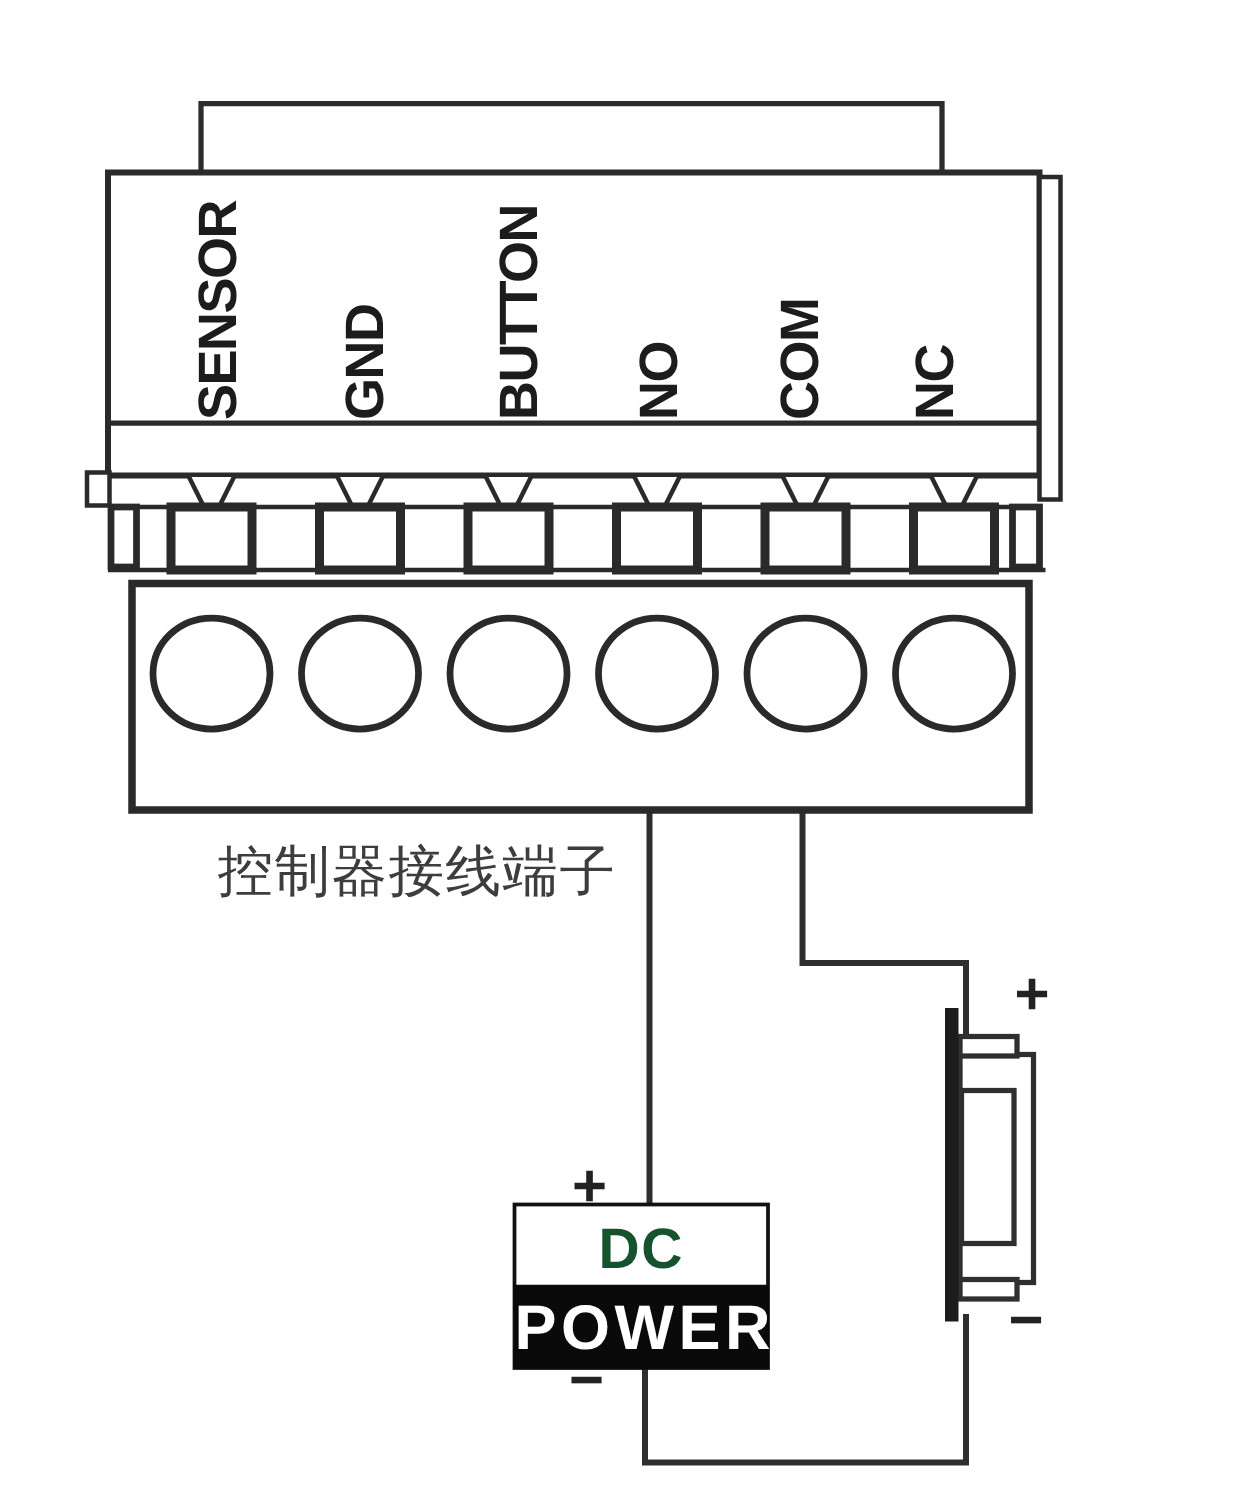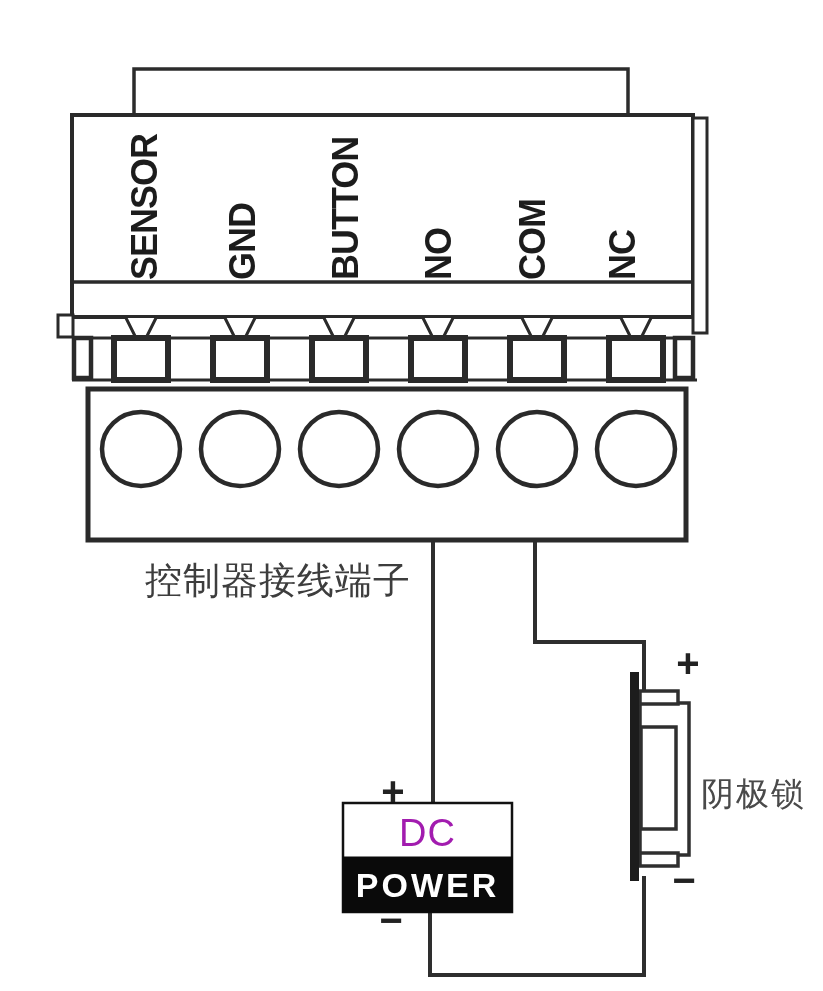--- a/index.html
+++ b/index.html
@@ -37,26 +37,26 @@
   .caption {
     left: 145px; top: 556px;
     font-size: 37px; letter-spacing: 1px; color: #3d3d3d;
   }
   .lock-label {
     left: 701px; top: 772px;
     font-size: 33px; letter-spacing: 2px; color: #4a4a4a;
   }
   .dc-line1 {
     left: 343px; top: 810px; width: 169px; height: 47px; line-height: 47px;
-    text-align: center; font-size: 38px; font-weight: 400; letter-spacing: 1px;
-    color: #a21caf;
+    text-align: center; font-size: 38px; font-weight: 700; letter-spacing: 1px;
+    color: #14532d;
   }
   .dc-line2 {
     left: 343px; top: 858px; width: 169px; height: 54px; line-height: 54px;
-    text-align: center; font-size: 34px; font-weight: 700; letter-spacing: 3px;
+    text-align: center; font-size: 42px; font-weight: 700; letter-spacing: 3px;
     color: #ffffff;
   }
   .sign { font-weight: 700; color: #222; text-align: center; line-height: 44px; }
   .plus-dc   { left: 373px; top: 769px; width: 40px; font-size: 40px; }
   .plus-lock { left: 668px; top: 641px; width: 40px; font-size: 40px; }
   .minus-dc  { left: 373px; top: 898px; width: 36px; font-size: 40px; }
   .minus-lock{ left: 666px; top: 858px; width: 36px; font-size: 40px; }
 </style>
 </head>
 <body>
@@ -130,20 +130,19 @@
   <div class="vlabel vl-1">GND</div>
   <div class="vlabel vl-2">BUTTON</div>
   <div class="vlabel vl-3">NO</div>
   <div class="vlabel vl-4">COM</div>
   <div class="vlabel vl-5">NC</div>
 
   <div class="txt caption">控制器接线端子</div>
 
   <div class="txt sign plus-lock">+</div>
   <div class="txt sign minus-lock">−</div>
-  <div class="txt lock-label">阴极锁</div>
 
   <div class="txt sign plus-dc">+</div>
   <div class="txt dc-line1">DC</div>
   <div class="txt dc-line2">POWER</div>
   <div class="txt sign minus-dc">−</div>
 
 </div>
 
 </body></html>

